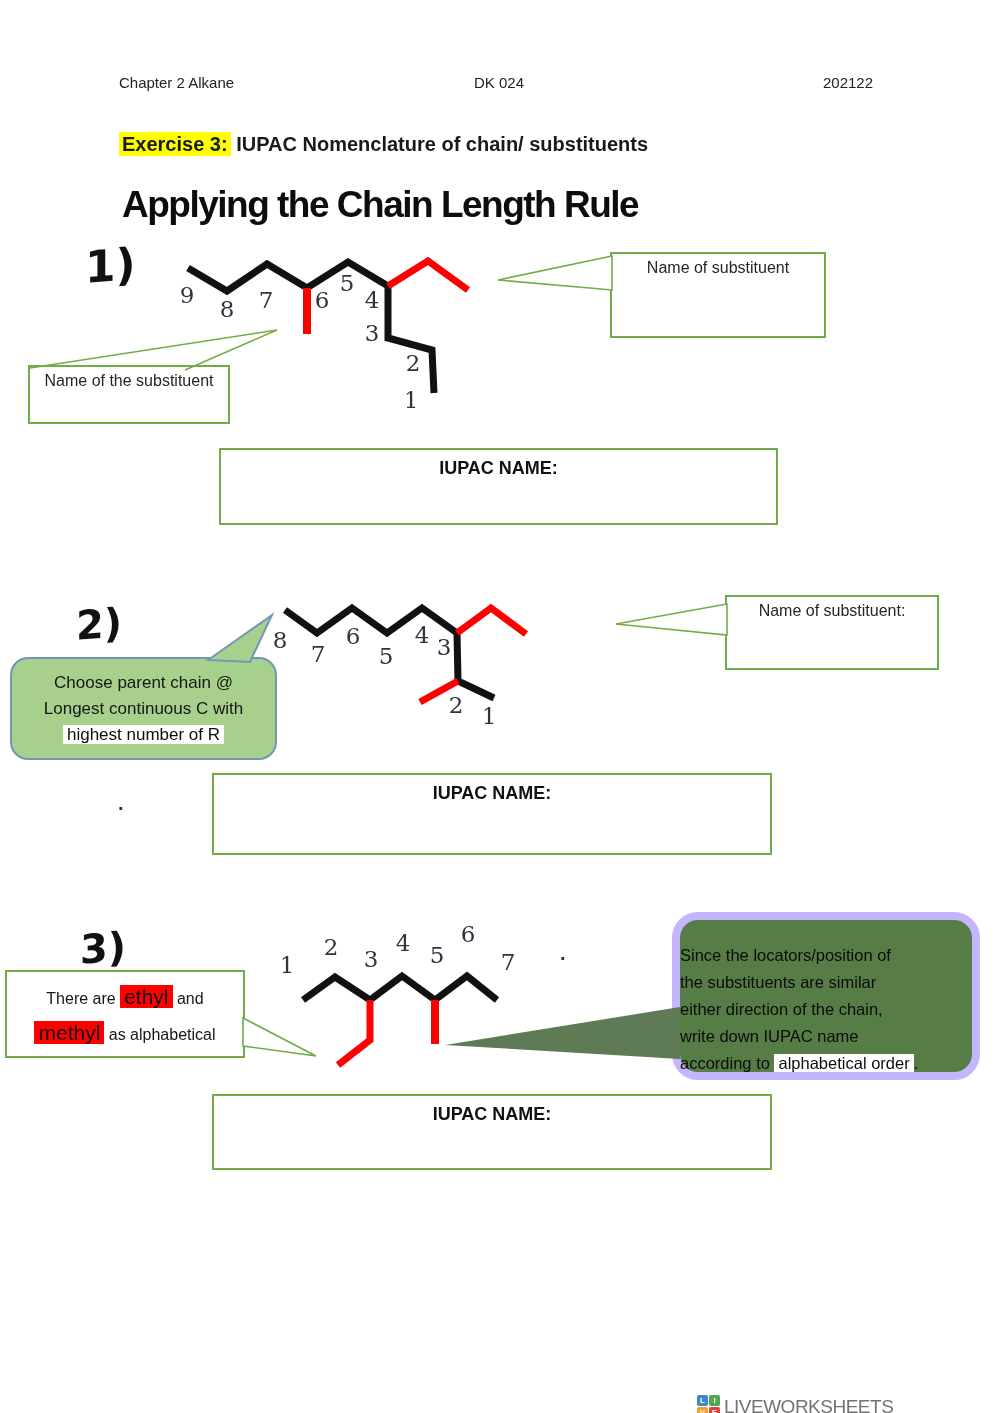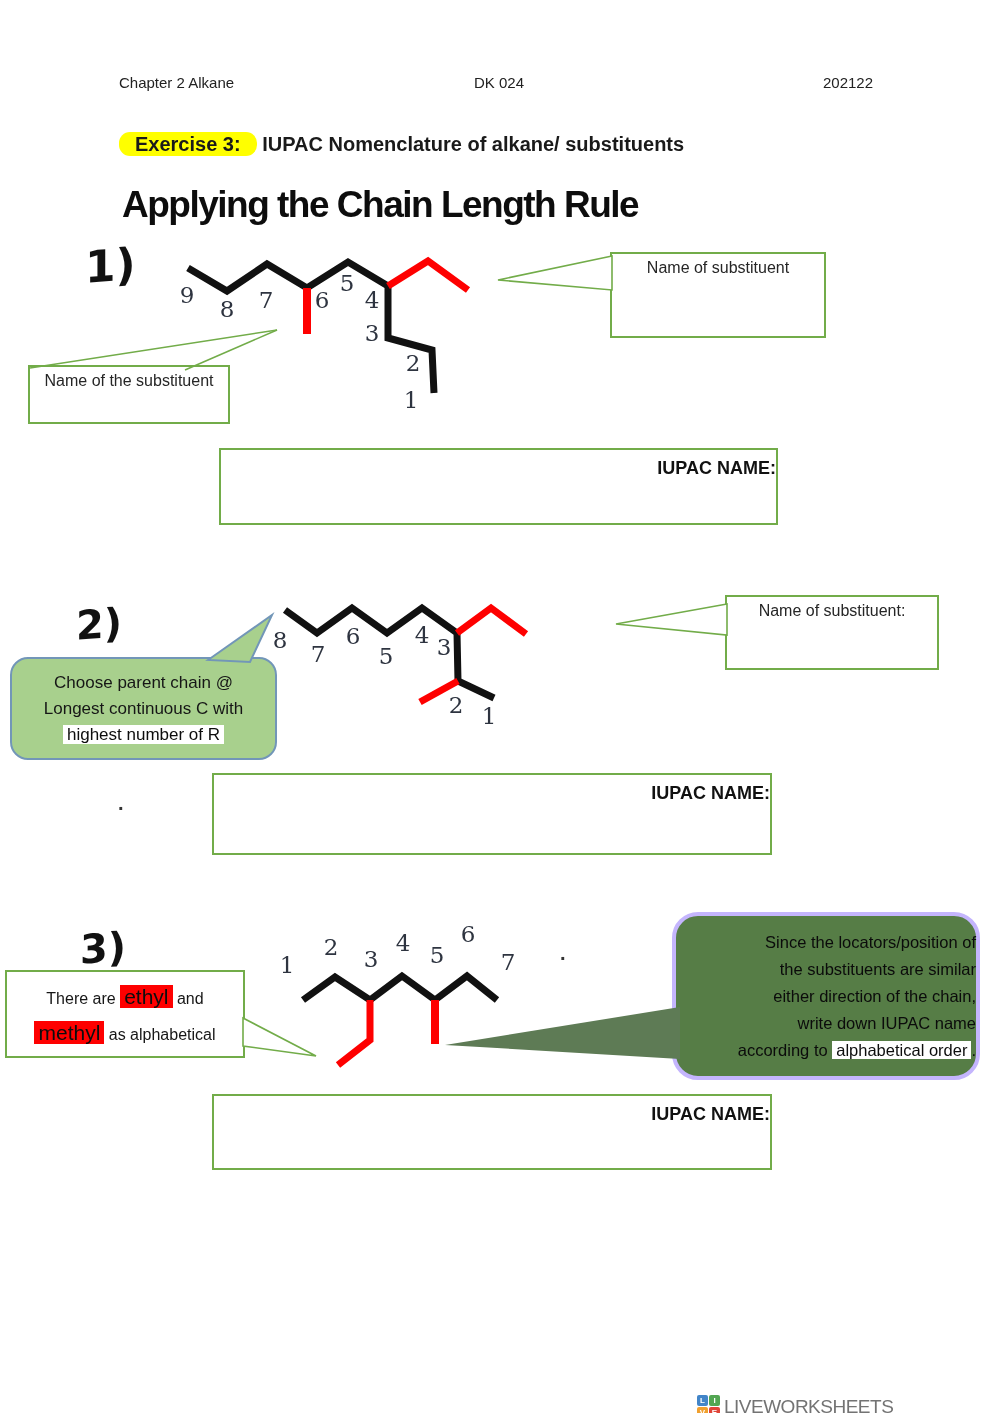--- a/index.html
+++ b/index.html
@@ -1,46 +1,46 @@
 <!DOCTYPE html>
 <html><head>
 <meta charset="utf-8">
 <style>
   * { margin:0; padding:0; box-sizing:border-box; }
   body { background:#ffffff; font-family:"Liberation Sans", sans-serif; color:#1a1a1a; }
   #page { position:relative; width:1000px; height:1413px; background:#ffffff; overflow:hidden; margin:12px auto; }
 
   .hdr { position:absolute; top:62px; font-size:15px; color:#222; }
   .exline { position:absolute; top:121px; left:119px; font-size:20px; font-weight:bold; white-space:nowrap; }
-  .hl-yellow { background:#ffff00; padding:1px 16px;border-radius:11px; }
+  .hl-yellow { background:#ffff00; padding:1px 3px; }
   .pgtitle { position:absolute; top:172px; left:122px; font-size:37px; font-weight:800; letter-spacing:-1.5px; color:#0d0d0d; }
 
   .handnum { position:absolute; font-family:"DejaVu Sans", sans-serif; font-weight:bold; font-size:40px; color:#111; transform:rotate(-4deg) skewX(-4deg); }
 
   .cnum { position:absolute; font-family:"DejaVu Serif", serif; font-size:23px; color:#2e3440; transform:translate(-50%,-50%); z-index:6; }
 
   .callout-box { position:absolute; background:#ffffff; border:2px solid #72ac49; z-index:3; text-align:center; font-size:16px; color:#262626; }
   .callout-box .cap { display:block; padding-top:5px; }
 
-  .iupac-box { position:absolute; background:#ffffff; border:2px solid #72ac49; z-index:3; text-align:right; cursor:text; }
+  .iupac-box { position:absolute; background:#ffffff; border:2px solid #72ac49; z-index:3; text-align:center; cursor:text; }
   .iupac-box .lbl { display:block; padding-top:8px; font-size:18px; font-weight:bold; color:#111; }
 
   .bubble2 { position:absolute; left:10px; top:645px; width:267px; height:103px; background:#a8d08d;
              border:2px solid #7296b8; border-radius:18px; z-index:3; text-align:center;
              font-size:17px; line-height:26px; padding-top:11px; color:#161616; }
   .hl-red { background:#ffffff; color:#0d0d0d; padding:0 4px; }
 
   .note3 { position:absolute; left:5px; top:958px; width:240px; height:88px; background:#ffffff;
            border:2px solid #72ac49; z-index:3; text-align:center; font-size:16px; line-height:34px;
            padding-top:8px; color:#161616; }
   .hl-red-big { background:#fe0000; color:#0d0d0d; font-size:21px; padding:0 4px; }
 
   .bubble3 { position:absolute; left:672px; top:900px; width:308px; height:168px; background:#567d46;
-             border:4px solid #c4b5fd; border-radius:26px; z-index:3; text-align:right;
-             font-size:16.5px; line-height:27px; padding-top:13px; color:#0b0b0b; }
+             border:8px solid #c4b5fd; border-radius:26px; z-index:3; text-align:left;
+             font-size:16.5px; line-height:27px; padding-top:22px; color:#0b0b0b; }
 
   .dot { position:absolute; font-size:20px; font-weight:bold; color:#333; z-index:6; }
 
   svg.overlay { position:absolute; left:0; top:0; width:1000px; height:1413px; z-index:5; pointer-events:none; }
 
   .logo { position:absolute; left:697px; top:1383px; display:flex; align-items:center; gap:4px; z-index:4; cursor:pointer; }
   .logo-grid { display:grid; grid-template-columns:11px 11px; grid-template-rows:11px 11px; gap:1px; }
   .logo-cell { width:11px; height:11px; border-radius:2px; color:#fff; font-size:8px; font-weight:bold;
                display:flex; align-items:center; justify-content:center; font-family:"Liberation Sans",sans-serif; }
   .lc0 { background:#4285c8; } .lc1 { background:#52a652; } .lc2 { background:#f0a02e; } .lc3 { background:#e04438; }
@@ -51,21 +51,21 @@
 </head>
 <body>
 
 <div id="page">
 
   <span class="hdr" style="left:119px;">Chapter 2 Alkane</span>
   <span class="hdr" style="left:474px;">DK 024</span>
   <span class="hdr" style="left:823px;">202122</span>
 
   <div class="exline">
-    <span class="hl-yellow">Exercise 3:</span><span> IUPAC Nomenclature of alkane/ substituents</span>
+    <span class="hl-yellow">Exercise 3:</span><span> IUPAC Nomenclature of chain/ substituents</span>
   </div>
 
   <div class="pgtitle">Applying the Chain Length Rule</div>
 
   <span class="handnum" style="left:85px; top:228px; font-size:44px;">1)</span>
 
   <span class="cnum" style="left:187px; top:283px;">9</span>
   <span class="cnum" style="left:227px; top:297px;">8</span>
   <span class="cnum" style="left:266px; top:288px;">7</span>
   <span class="cnum" style="left:322px; top:288px;">6</span>

